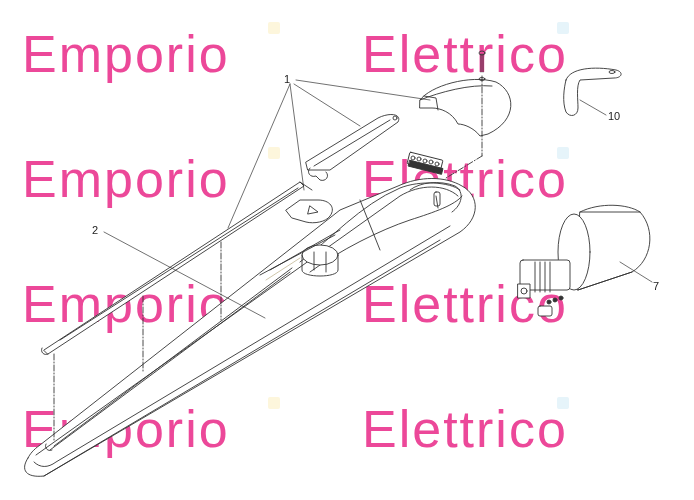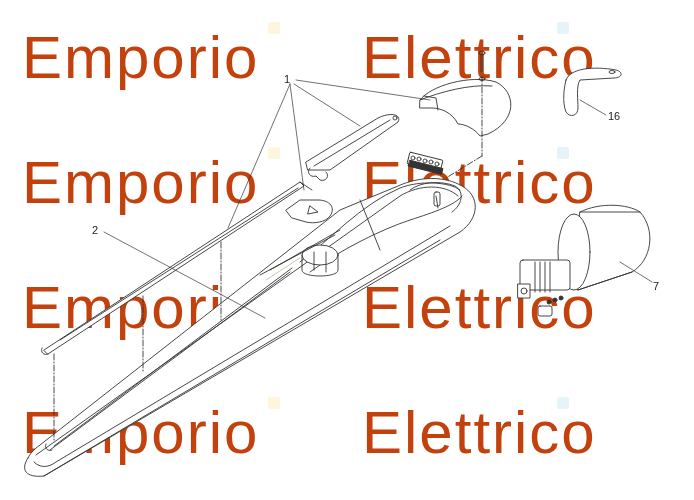--- a/index.html
+++ b/index.html
@@ -1,19 +1,19 @@
 <!DOCTYPE html>
 <html><head>
 <meta charset="utf-8">
 <style>
   html, body { margin: 0; padding: 0; background: #ffffff; }
   body { width: 694px; height: 500px; position: relative; overflow: hidden; font-family: "Liberation Sans", sans-serif; }
   .canvas { position: absolute; left: 0; top: 0; width: 694px; height: 500px; background: #ffffff; }
   .wm-row { position: absolute; left: 0; width: 694px; height: 90px; }
-  .wm-text { position: absolute; font-family: "Liberation Sans", sans-serif; font-size: 60px; letter-spacing: 2px; color: #c2410c; white-space: nowrap; line-height: 1; }
+  .wm-text { position: absolute; font-family: "Liberation Sans", sans-serif; font-size: 52px; letter-spacing: 2px; color: #ec4899; white-space: nowrap; line-height: 1; }
   .wm-dot { position: absolute; width: 12px; height: 12px; border-radius: 2px; }
   svg.drawing { position: absolute; left: 0; top: 0; }
   .callout { position: absolute; font-family: "Liberation Sans", sans-serif; font-size: 11px; color: #222222; line-height: 1; }
 </style>
 </head>
 <body>
 
 <div class="canvas">
 
   <div class="wm-row" style="top:22px">
@@ -141,14 +141,14 @@
       <path d="M296,80 L430,100"></path>
       <path d="M104,232 L265,318"></path>
       <path d="M652,282 L620,262"></path>
       <path d="M606,115 L580,100"></path>
     </g>
   </svg>
 
   <span class="callout" style="left:284px;top:74px">1</span>
   <span class="callout" style="left:92px;top:225px">2</span>
   <span class="callout" style="left:653px;top:281px">7</span>
-  <span class="callout" style="left:608px;top:111px">16</span>
+  <span class="callout" style="left:608px;top:111px">10</span>
 </div>
 
 </body></html>

